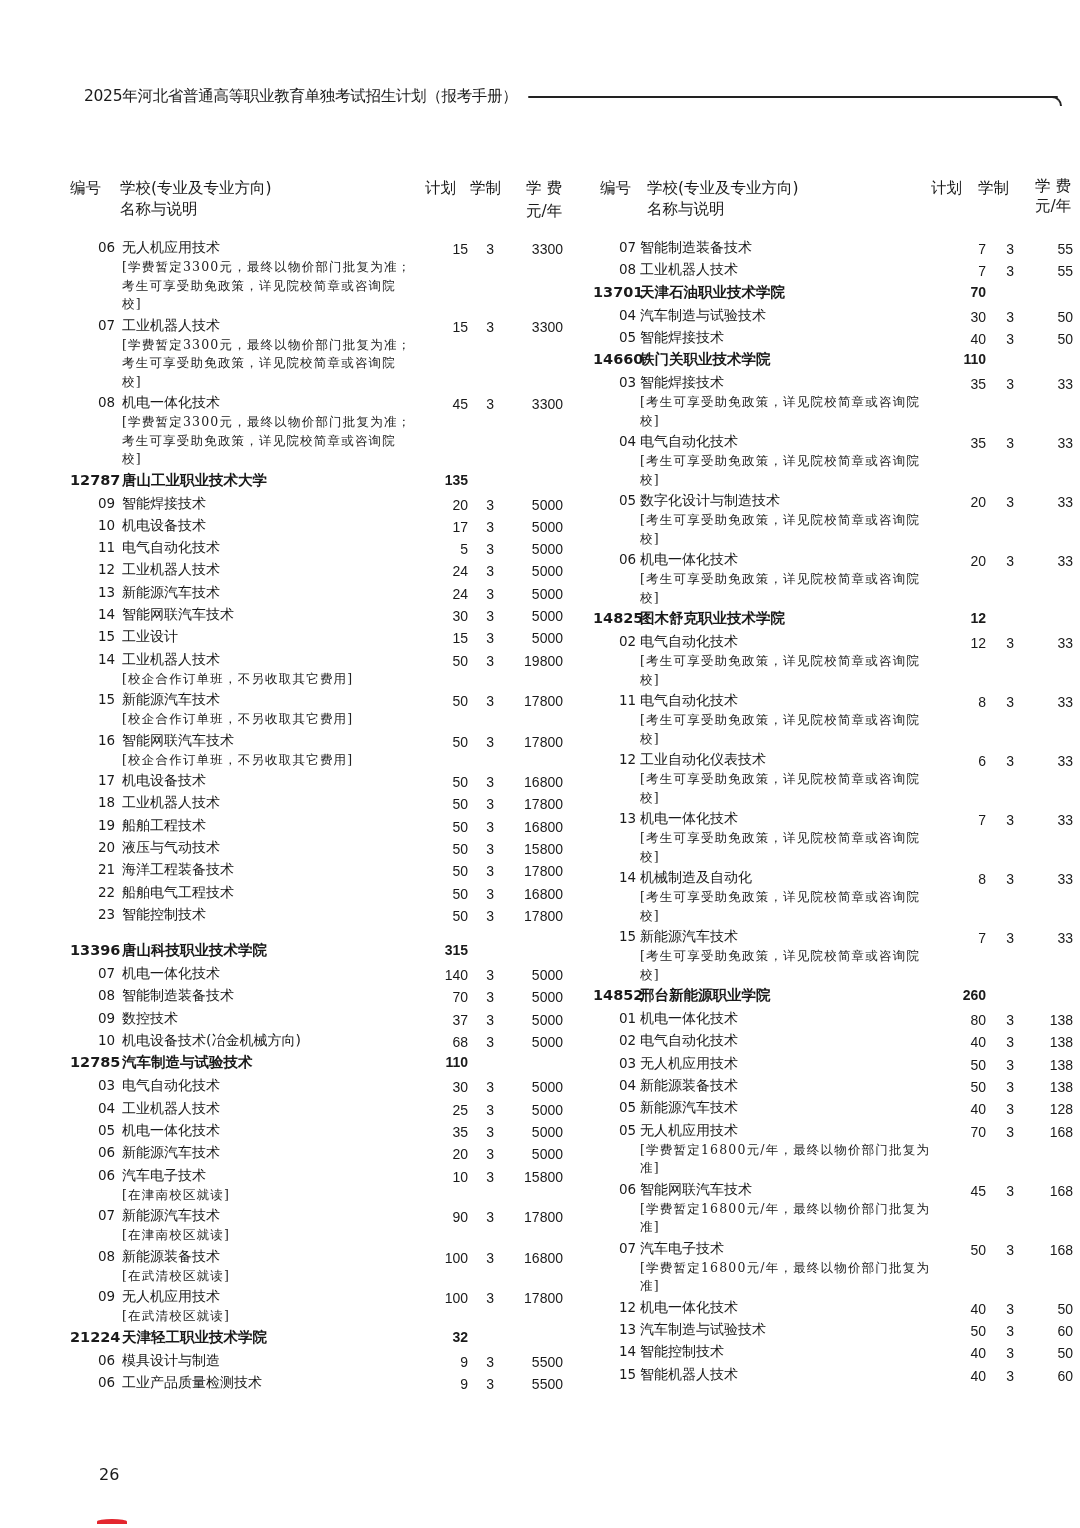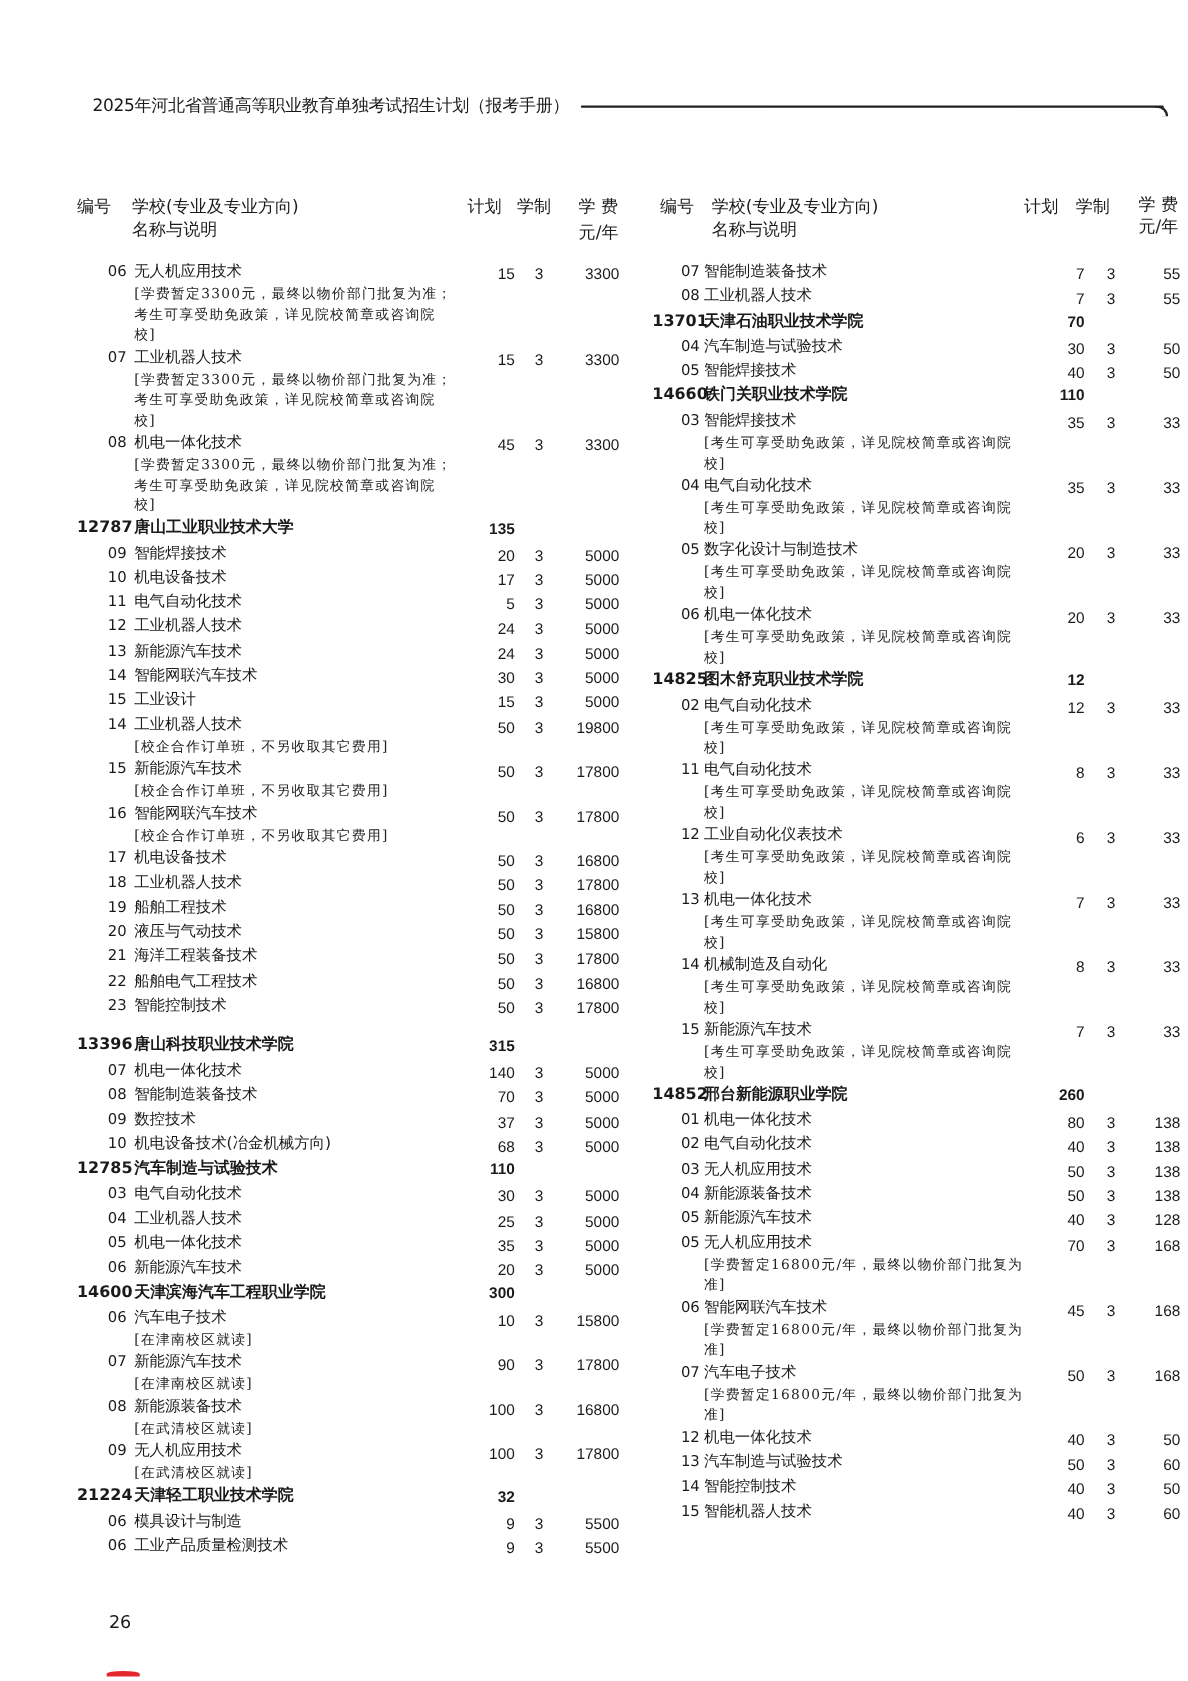--- a/index.html
+++ b/index.html
@@ -254,25 +254,20 @@
         <span class="num" style="left:404px;width:20px">3</span>
         <span class="num" style="left:433px;width:60px">5000</span>
       </div>
       <div class="row major" style="height: 22.3px;">
         <span class="code" style="left:28px">06</span>
         <span class="nm" style="left:52px">新能源汽车技术</span>
         <span class="num" style="left:358px;width:40px">20</span>
         <span class="num" style="left:404px;width:20px">3</span>
         <span class="num" style="left:433px;width:60px">5000</span>
       </div>
-      <div class="row school" style="height: 23px;">
-        <span class="code" style="left:0px">14600</span>
-        <span class="nm" style="left:52px">天津滨海汽车工程职业学院</span>
-        <span class="num" style="left:358px;width:40px;top:0;font-weight:bold">300</span>
-      </div>
       <div class="row major">
         <span class="code" style="left:28px">06</span>
         <span class="nm" style="left:52px">汽车电子技术</span>
         <span class="num" style="left:358px;width:40px">10</span>
         <span class="num" style="left:404px;width:20px">3</span>
         <span class="num" style="left:433px;width:60px">15800</span>
         <div class="note" style="padding-left: 52px; padding-top: 22px; width: 290px;">[在津南校区就读]</div>
       </div>
       <div class="row major">
         <span class="code" style="left:28px">07</span>

